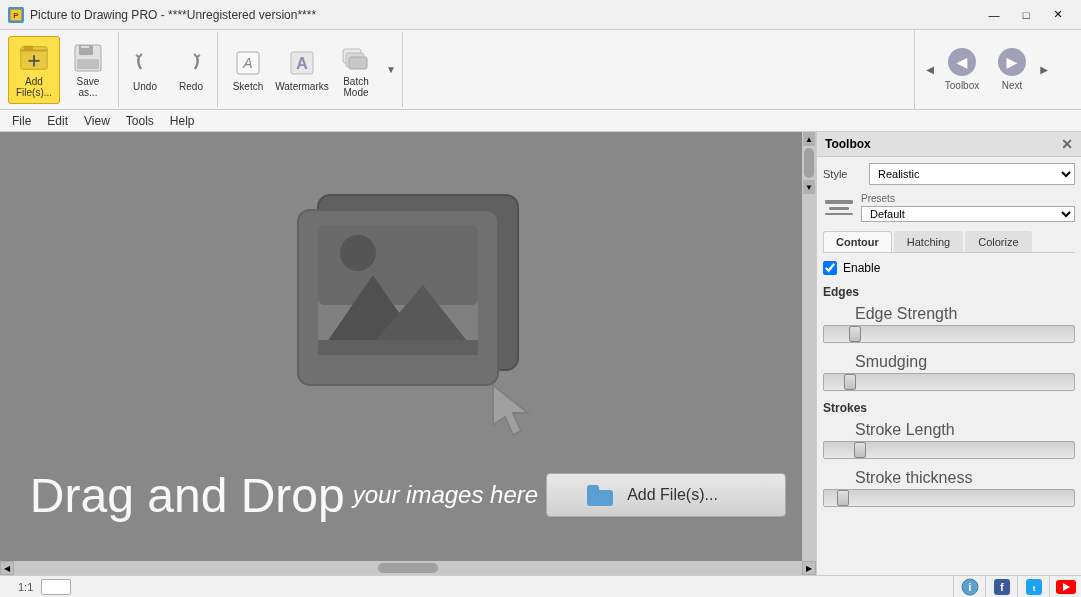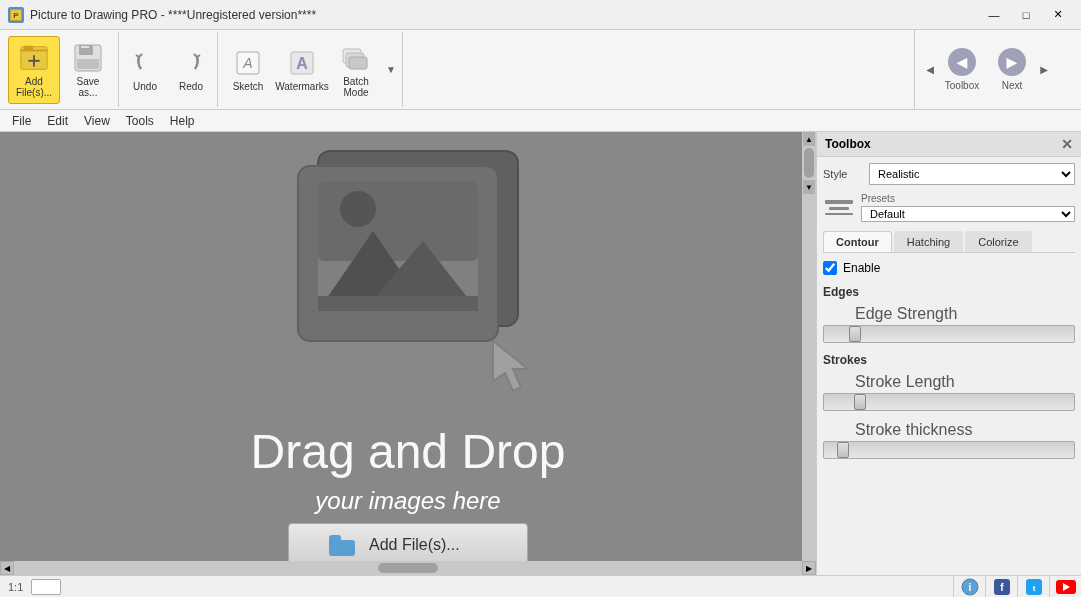--- a/index.html
+++ b/index.html
@@ -142,21 +142,21 @@
 
     
     .drop-zone {
       display: flex;
       flex-direction: column;
       align-items: center;
       justify-content: center;
       gap: 20px;
     }
     .drop-text-area {
-      display: flex; flex-direction: column; align-items: center; gap: 8px;
+      display: flex; flex-direction: row; align-items: center; gap: 8px;
     }
     .drag-drop-text {
       font-size: 48px; font-weight: 300; color: #fff; opacity: 0.95;
     }
     .images-here-text {
       font-size: 24px; color: #ffffff; font-style: italic;
     }
     .add-file-btn {
       background: linear-gradient(to bottom, #e8e8e8, #d0d0d0);
       border: 1px solid #aaa;
@@ -296,21 +296,21 @@
       top: 0;
     }
 
     
     .status-bar {
       height: 22px;
       background: #f0f0f0;
       border-top: 1px solid #ccc;
       display: flex;
       align-items: center;
-      padding: 0 8px;
+      padding: 0 18px;
       font-size: 11px;
       color: #555;
       position: absolute;
       bottom: 0; left: 0;
       width: 100%;
     }
     .status-zoom { font-size: 11px; margin-right: 8px; }
     .status-icon-area {
       position: absolute;
       right: 0;
@@ -572,20 +572,26 @@
       <div>
         <div class="section-label">Edges</div>
 
         <div class="slider-container">
           <div class="slider-label">Edge Strength</div>
           <div class="slider-track">
             <div class="slider-thumb" style="left: 10%;"></div>
           </div>
         </div>
 
+        <div class="slider-container">
+          <div class="slider-label">Smudging</div>
+          <div class="slider-track">
+            <div class="slider-thumb" style="left: 8%;"></div>
+          </div>
+        </div>
 
       </div>
 
       <div>
         <div class="section-label">Strokes</div>
 
         <div class="slider-container">
           <div class="slider-label">Stroke Length</div>
           <div class="slider-track">
             <div class="slider-thumb" style="left: 12%;"></div>

